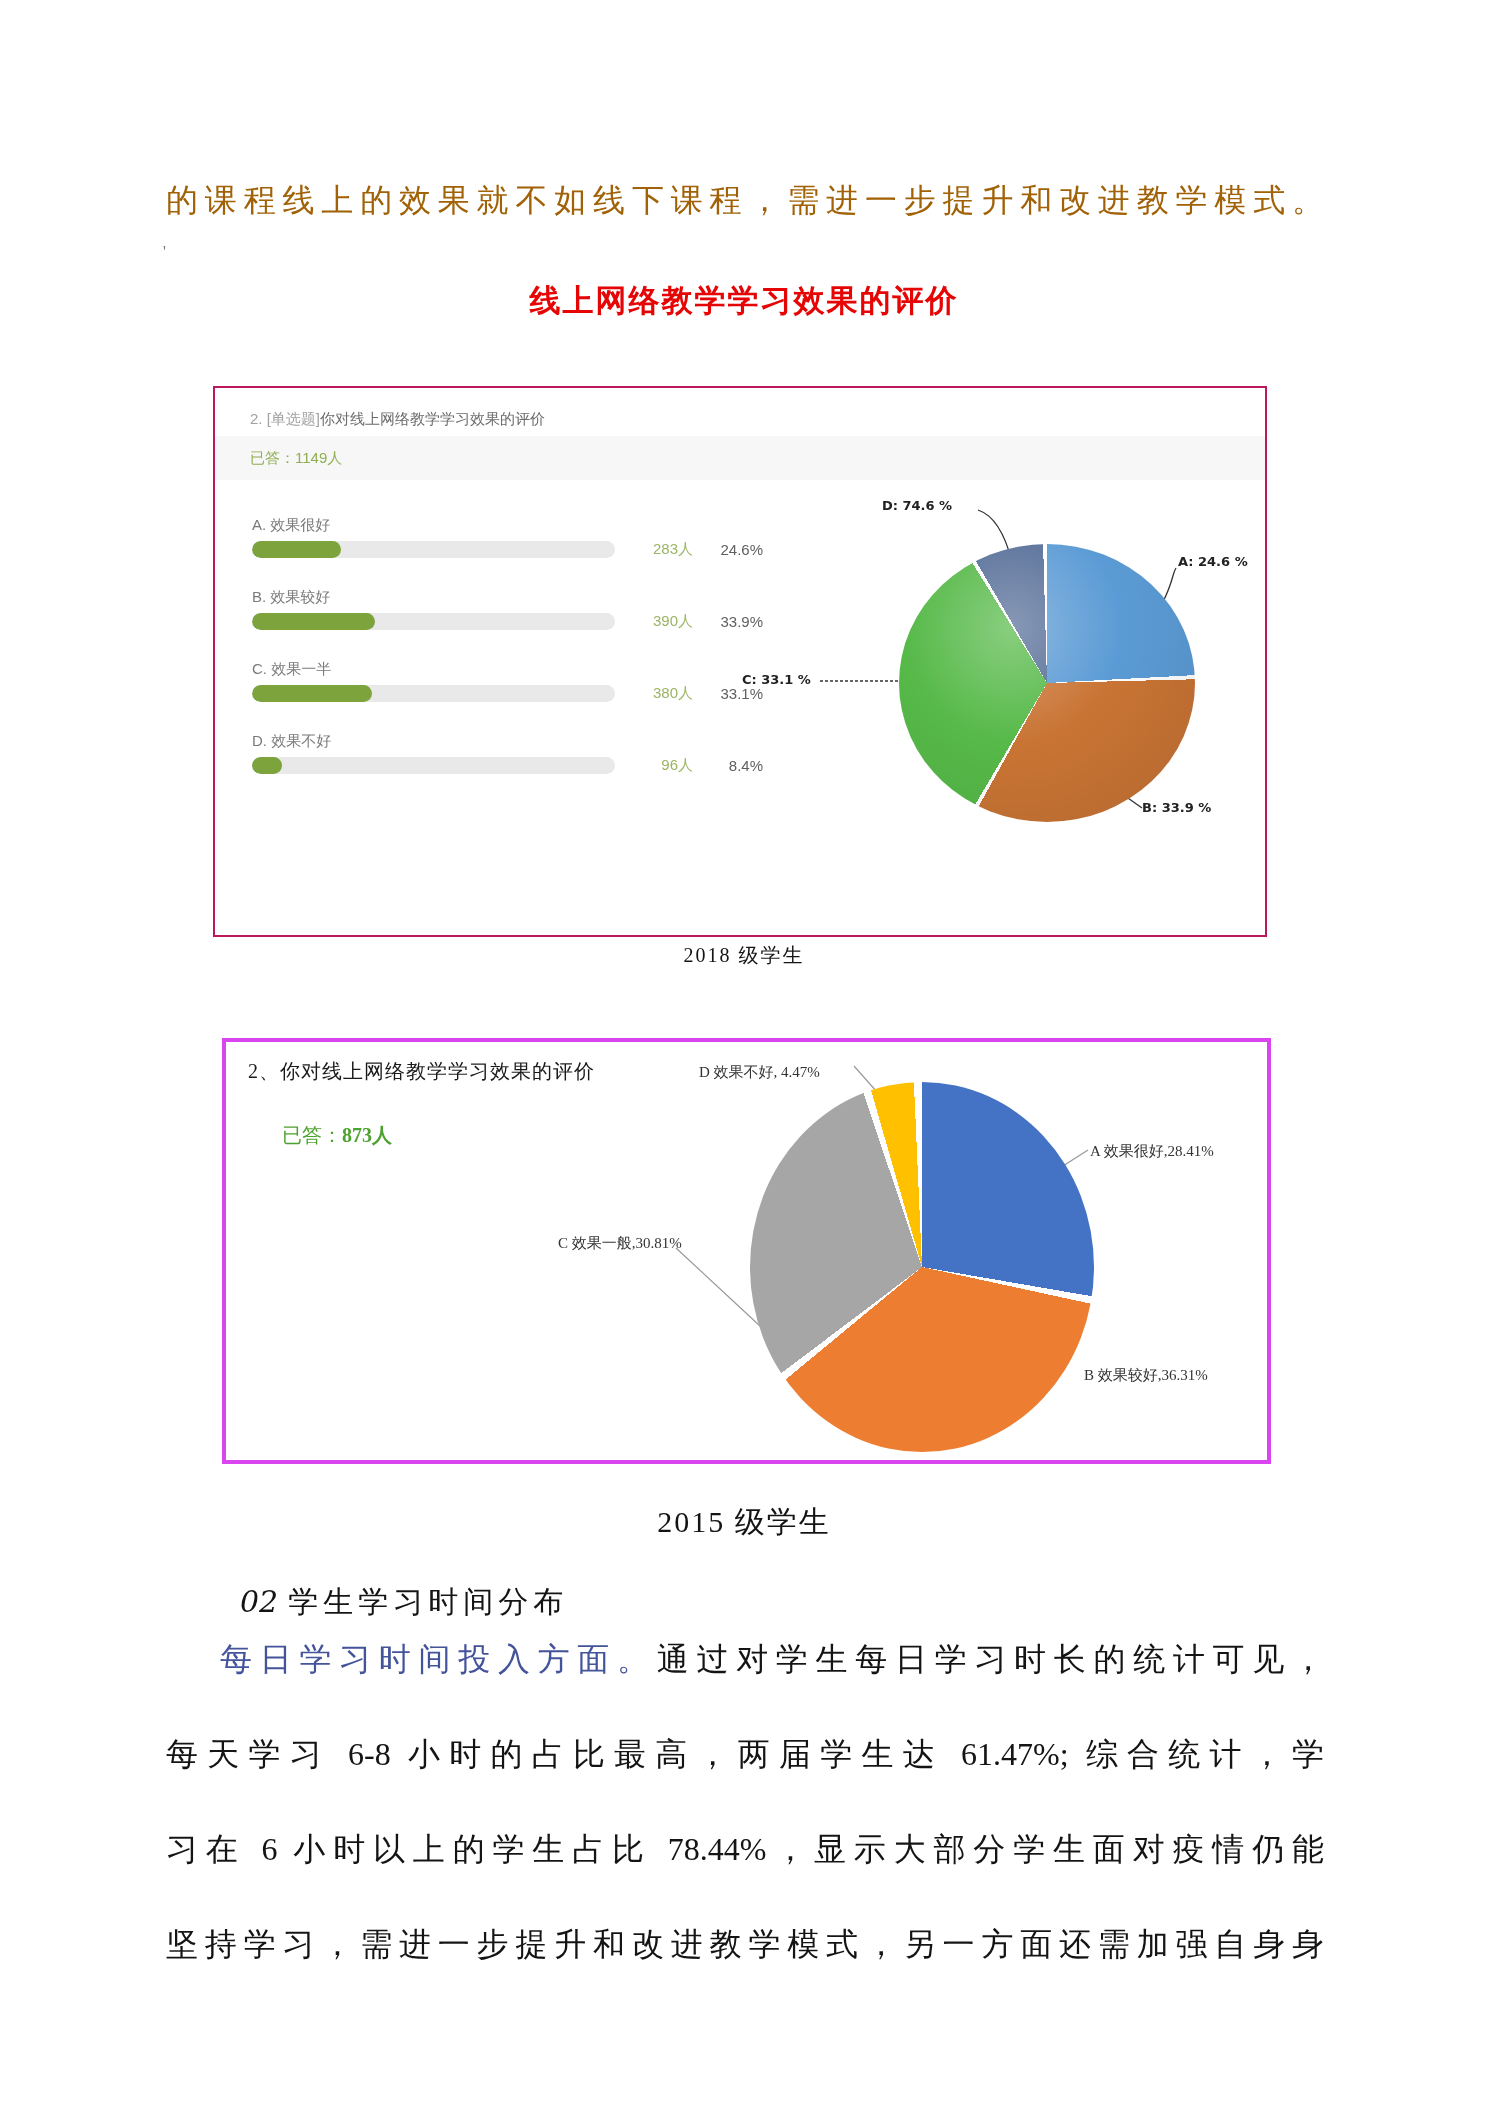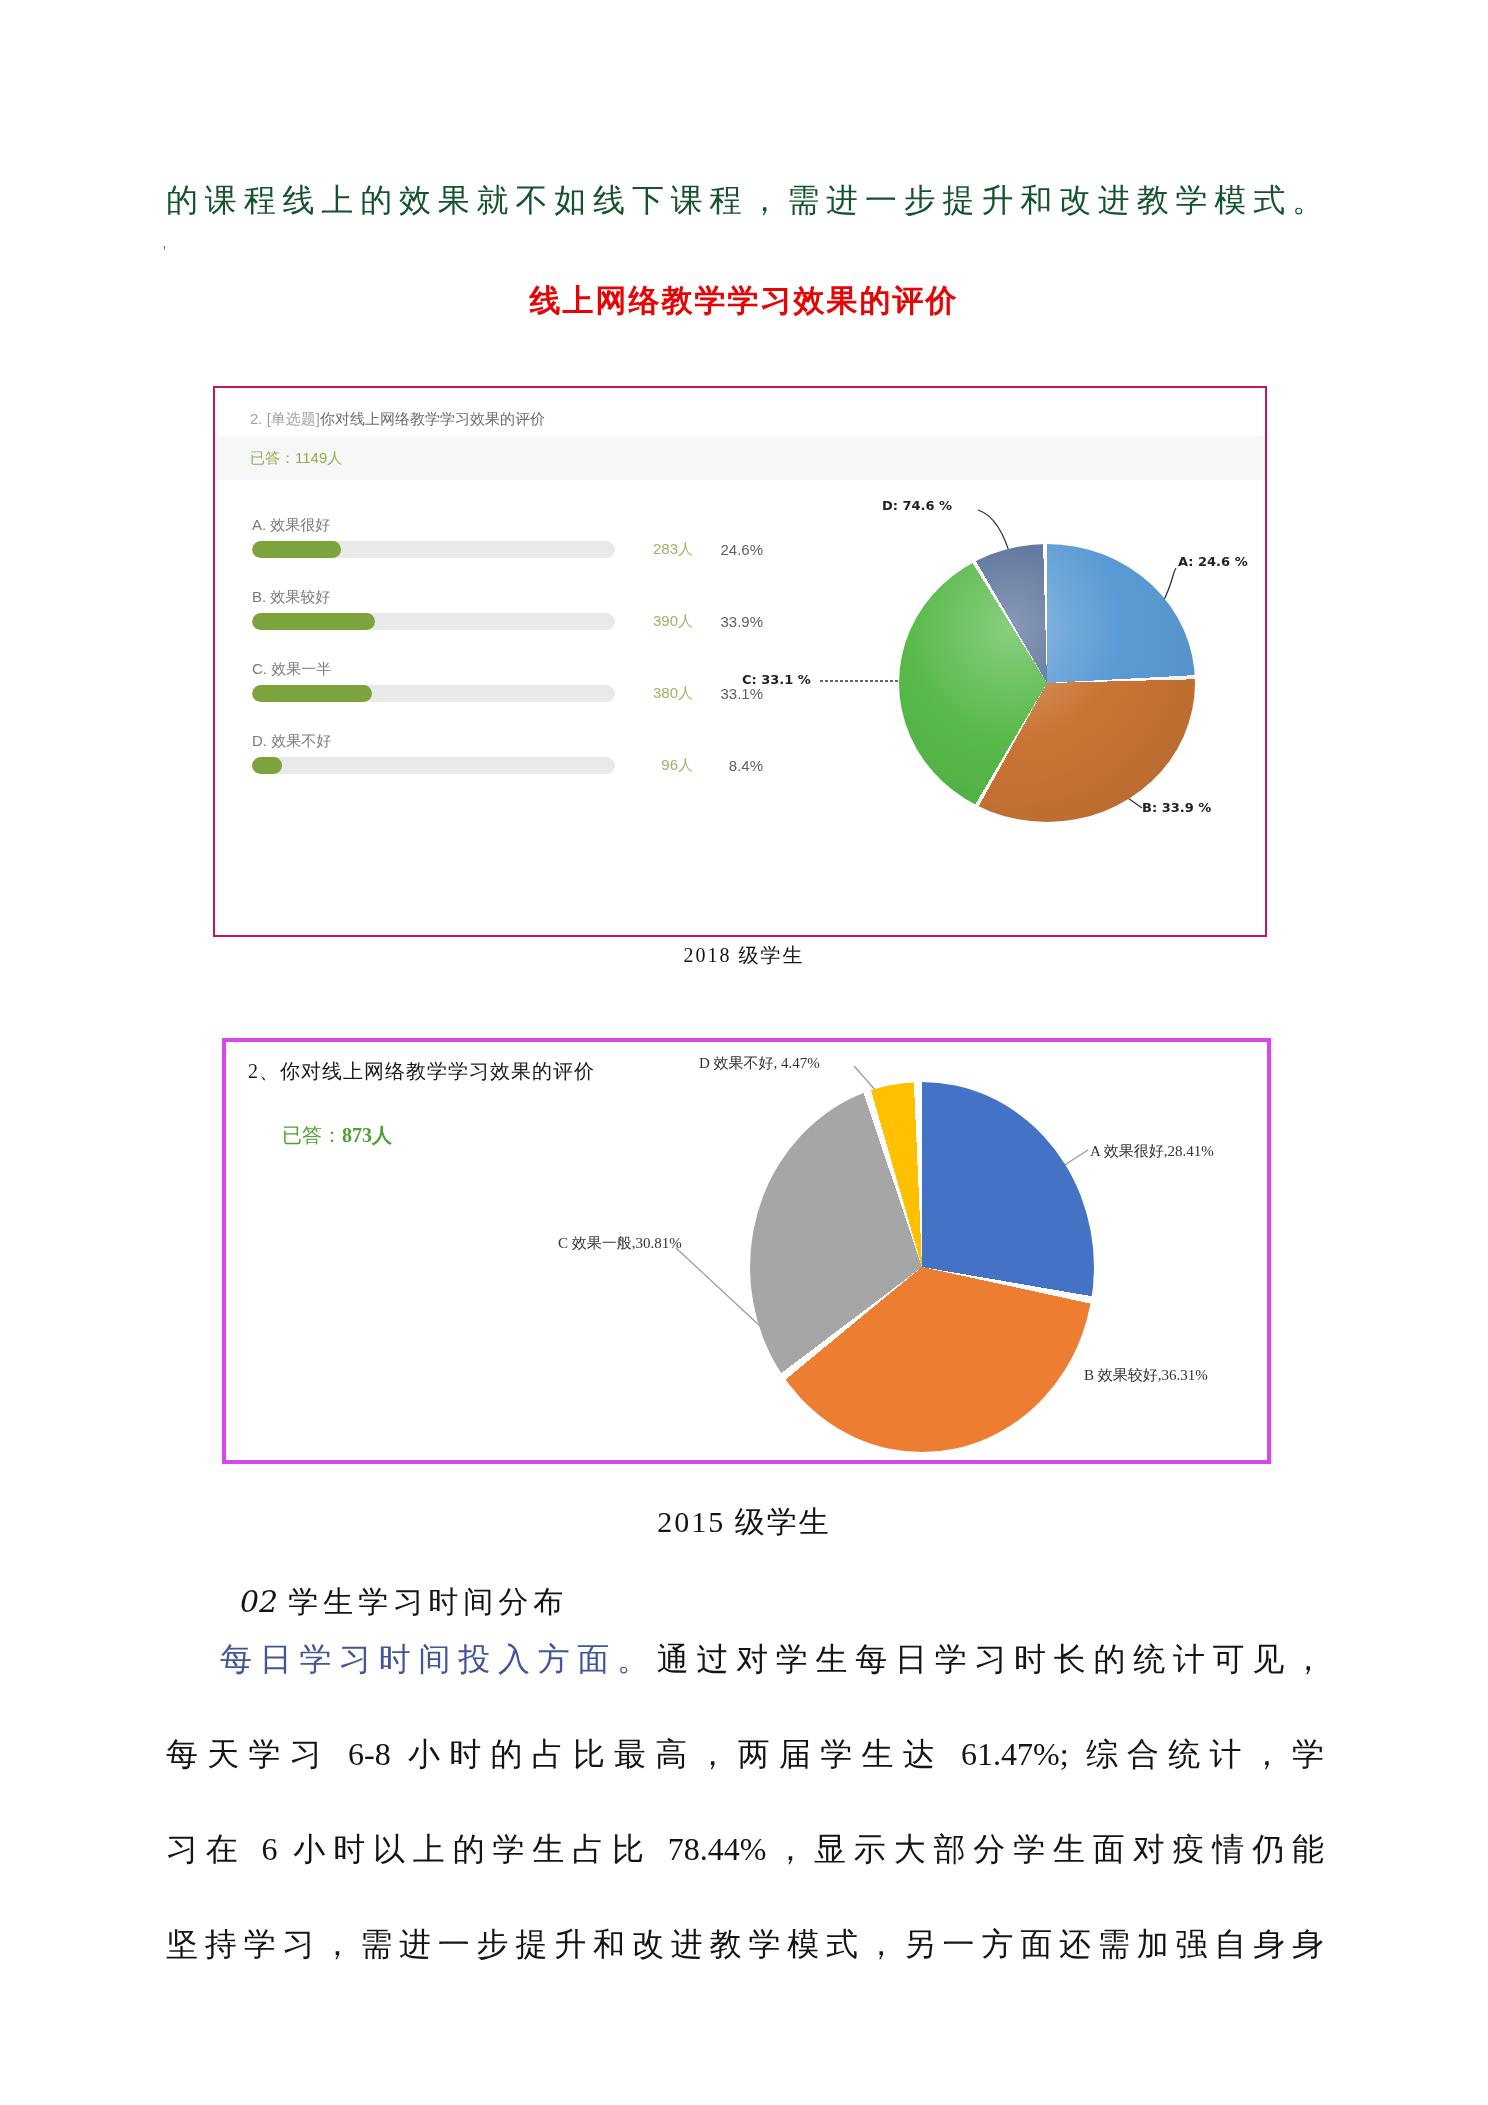--- a/index.html
+++ b/index.html
@@ -1,21 +1,21 @@
 <!DOCTYPE html>
 <html><head>
 <meta charset="utf-8">
 <style>
   html,body{margin:0;padding:0;background:#ffffff;}
   #page{position:relative;width:1488px;height:2105px;background:#fff;overflow:hidden;
         font-family:"Liberation Serif","DejaVu Serif",serif;color:#111;}
 
   
   .doc-line{position:absolute;left:166px;width:1158px;font-size:32px;
-            text-align:justify;text-align-last:justify;color:#14532d;}
+            text-align:justify;text-align-last:justify;color:#a16207;}
   #intro-line{top:178px;line-height:44px;}
   #red-heading{position:absolute;left:0;top:280px;width:100%;text-align:center;
                font-size:31px;font-weight:bold;color:#e60505;letter-spacing:2px;}
   #stray-mark{position:absolute;left:163px;top:243px;font-size:16px;color:#777;}
 
   
   #box1{position:absolute;left:213px;top:386px;width:1050px;height:547px;
         background:#fff;border:2px solid #be185d;
         font-family:"Liberation Sans","DejaVu Sans",sans-serif;}
   #q1{position:absolute;left:35px;top:22px;font-size:15px;}
@@ -49,21 +49,21 @@
   
   #box2{position:absolute;left:222px;top:1038px;width:1041px;height:418px;
         background:#fff;border:4px solid #d946ef;}
   #q2{position:absolute;left:22px;top:16px;font-size:20px;color:#1a1a1a;letter-spacing:1px;}
   #answered2{position:absolute;left:56px;top:80px;font-size:20px;color:#4ea231;}
   #answered2 b{font-weight:bold;}
   #pie2-wrap{position:absolute;left:298px;top:4px;width:742px;height:412px;}
   #pie2{left:226px;top:36px;width:344px;height:370px;}
   .pie2-label{position:absolute;font-size:15px;color:#333;white-space:nowrap;
               font-family:"Liberation Serif","DejaVu Serif",serif;}
-  #p2-d{left:175px;top:8px;}
+  #p2-d{left:175px;top:17px;}
   #p2-a{left:566px;top:96px;}
   #p2-c{left:34px;top:188px;}
   #p2-b{left:560px;top:320px;}
 
   #caption2{position:absolute;left:0;top:1502px;width:100%;text-align:center;
             font-size:30px;color:#141414;letter-spacing:2px;}
 
   
   #section-head{position:absolute;left:240px;top:1582px;font-size:30px;color:#141414;}
   #section-head .sec-num{font-style:italic;font-family:"DejaVu Serif","Liberation Serif",serif;margin-right:10px;}

